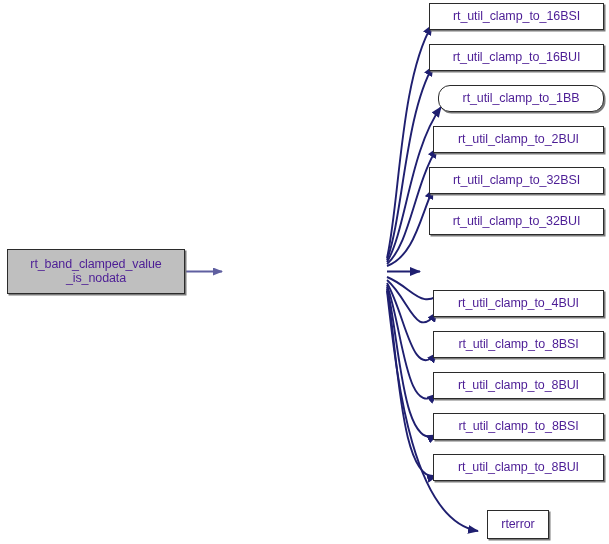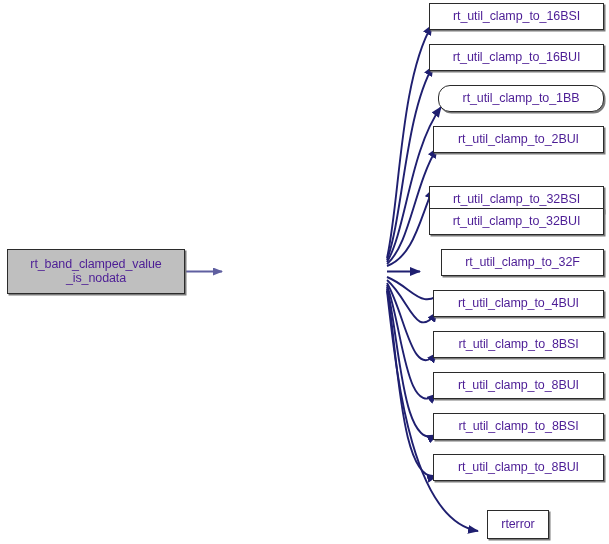--- a/index.html
+++ b/index.html
@@ -95,28 +95,25 @@
   </div>
   <div class="node" style="left:429px; top:44px; width:175px; height:27px;">
     <span class="node-label">rt_util_clamp_to_16BUI</span>
   </div>
   <div class="node" style="left:438px; top:85px; width:166px; height:27px;border-radius:12px;">
     <span class="node-label">rt_util_clamp_to_1BB</span>
   </div>
   <div class="node" style="left:433px; top:126px; width:171px; height:27px;">
     <span class="node-label">rt_util_clamp_to_2BUI</span>
   </div>
-  <div class="node" style="left:429px; top:167px; width:175px; height:27px;margin-top:19px;">
+  <div class="node" style="left:429px; top:167px; width:175px; height:27px;">
     <span class="node-label">rt_util_clamp_to_32BSI</span>
   </div>
   <div class="node" style="left:429px; top:208px; width:175px; height:27px;">
     <span class="node-label">rt_util_clamp_to_32BUI</span>
-  </div>
-  <div class="node" style="left:441px; top:249px; width:163px; height:27px;">
-    <span class="node-label">rt_util_clamp_to_32F</span>
   </div>
   <div class="node" style="left:433px; top:290px; width:171px; height:27px;">
     <span class="node-label">rt_util_clamp_to_4BUI</span>
   </div>
   <div class="node" style="left:433px; top:331px; width:171px; height:27px;">
     <span class="node-label">rt_util_clamp_to_8BSI</span>
   </div>
   <div class="node" style="left:433px; top:372px; width:171px; height:27px;">
     <span class="node-label">rt_util_clamp_to_8BUI</span>
   </div>

